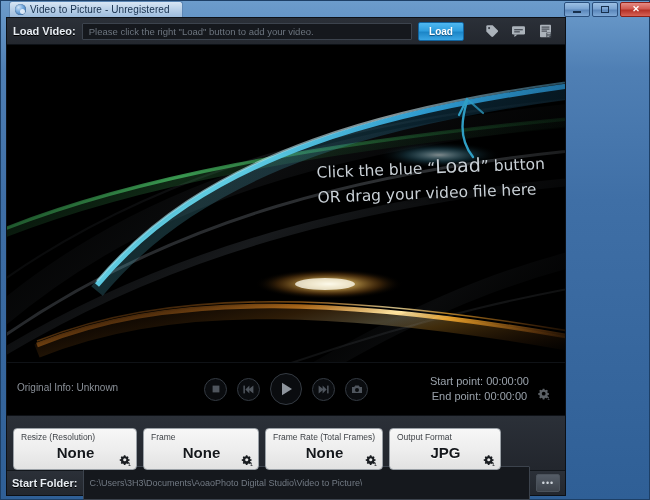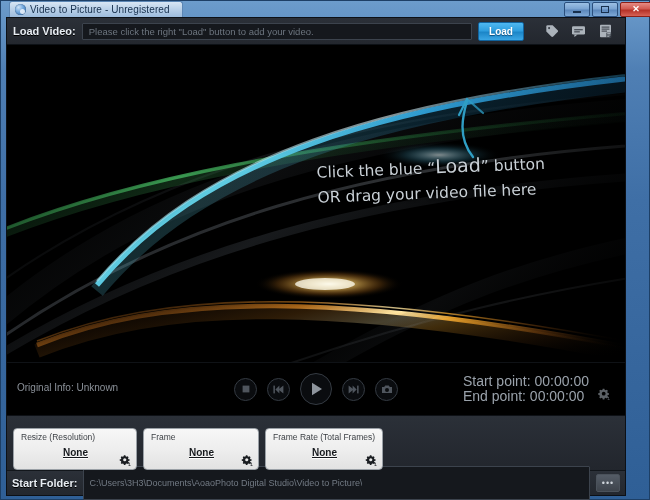--- a/index.html
+++ b/index.html
@@ -55,21 +55,21 @@
     background:linear-gradient(to bottom,#e58b84 0%,#d05a50 45%,#b53127 55%,#d66256 100%);
     border-color:#8c1f17;
   }
   .wb i{display:block;font-style:normal;color:#17304d;font-size:9px;line-height:1;}
   .wb.close i{color:#fff;font-size:9px;font-weight:bold;}
   .glyph-min{width:8px;height:2px;background:#17304d;margin-top:4px;}
   .glyph-max{width:8px;height:7px;border:1px solid #17304d;box-sizing:border-box;}
 
   
   #app{
-    position:absolute;left:5px;top:16px;width:620px;height:479px;
+    position:absolute;left:5px;top:16px;width:560px;height:479px;
     background:#1b1f26;
     border:1px solid #0c1016;box-sizing:border-box;
     display:flex;flex-direction:column;
   }
 
   
   #loadbar{
     height:26px;flex:none;
     background:linear-gradient(to bottom,#2b3038 0%,#23272e 100%);
     display:flex;align-items:center;padding:0 6px;gap:6px;
@@ -130,44 +130,43 @@
   }
   .ctl{
     width:21px;height:21px;border-radius:50%;
     border:1px solid #343a42;
     display:flex;align-items:center;justify-content:center;
     background:#0a0c0f;
   }
   .ctl.big{width:30px;height:30px;}
   .ctl svg{display:block;}
   #points{
-    position:absolute;right:36px;top:11px;text-align:left;
-    font-size:14px;color:#9aa2ab;line-height:15px;
+    position:absolute;right:36px;top:11px;text-align:center;
+    font-size:11px;color:#9aa2ab;line-height:15px;
   }
   #pointsgear{position:absolute;right:14px;top:24px;width:14px;height:14px;opacity:.6;}
 
   
   #options{
     height:54px;flex:none;
     background:linear-gradient(to bottom,#2b3038 0%,#22262d 100%);
     display:flex;align-items:flex-end;padding:0 6px;gap:6px;
     border-top:1px solid #0e1116;
   }
   .opt{
     position:relative;height:42px;
     background:linear-gradient(to bottom,#f7f7f7 0%,#ededed 55%,#e2e2e2 100%);
     border:1px solid #9aa0a6;border-radius:4px;
     box-sizing:border-box;padding:3px 6px 0 7px;
   }
   .opt .cap{font-size:8.5px;color:#3b3f44;white-space:nowrap;}
   .opt .val{
-    font-size:10px;font-weight:bold;color:#15181c;
+    font-size:15px;font-weight:bold;color:#15181c;
     text-align:center;margin-top:1px;line-height:20px;
     text-shadow:0 1px 0 #fff;
-    text-decoration:underline;
   }
   .opt .gear{position:absolute;right:4px;bottom:3px;width:13px;height:13px;}
   #opt-resize{width:124px;}
   #opt-effect{width:116px;}
   #opt-fps{width:118px;}
   #opt-format{width:112px;}
   #convert{
     margin-left:auto;width:127px;height:44px;
     border-radius:4px;border:1px solid #6e767f;
     background:
@@ -443,20 +442,31 @@
         <div class="val">None</div>
         <div class="gear">
           <svg width="13" height="13" viewBox="0 0 14 14">
             <path d="M6,1 h2 l.3,1.5 1.3.6 1.3-.8 1.4,1.4 -.8,1.3 .6,1.3 1.5,.3 v2 l-1.5,.3 -.6,1.3 .8,1.3 -1.4,1.4 -1.3-.8 -1.3,.6 -.3,1.5 h-2 l-.3-1.5 -1.3-.6 -1.3,.8 -1.4-1.4 .8-1.3 -.6-1.3 -1.5-.3 v-2 l1.5-.3 .6-1.3 -.8-1.3 1.4-1.4 1.3,.8 1.3-.6 Z" fill="#1a1d21" transform="scale(0.8) translate(0.6,0.6)"></path>
             <circle cx="6.2" cy="6.2" r="1.7" fill="#eaeaea"></circle>
             <path d="M7,7 L12.8,12.8 L10,12.4 L11.8,9.8 Z" fill="#1a1d21"></path>
           </svg>
         </div>
       </div>
 
+      <div class="opt" id="opt-format">
+        <div class="cap">Output Format</div>
+        <div class="val">JPG</div>
+        <div class="gear">
+          <svg width="13" height="13" viewBox="0 0 14 14">
+            <path d="M6,1 h2 l.3,1.5 1.3.6 1.3-.8 1.4,1.4 -.8,1.3 .6,1.3 1.5,.3 v2 l-1.5,.3 -.6,1.3 .8,1.3 -1.4,1.4 -1.3-.8 -1.3,.6 -.3,1.5 h-2 l-.3-1.5 -1.3-.6 -1.3,.8 -1.4-1.4 .8-1.3 -.6-1.3 -1.5-.3 v-2 l1.5-.3 .6-1.3 -.8-1.3 1.4-1.4 1.3,.8 1.3-.6 Z" fill="#1a1d21" transform="scale(0.8) translate(0.6,0.6)"></path>
+            <circle cx="6.2" cy="6.2" r="1.7" fill="#eaeaea"></circle>
+            <path d="M7,7 L12.8,12.8 L10,12.4 L11.8,9.8 Z" fill="#1a1d21"></path>
+          </svg>
+        </div>
+      </div>
 
     </div>
 
     <div id="outbar">
       <div class="out-label">Start Folder:</div>
       <div class="out-input">
         <span>C:\Users\3H3\Documents\AoaoPhoto Digital Studio\Video to Picture\</span>
       </div>
       <div class="browse">•••</div>
     </div>

